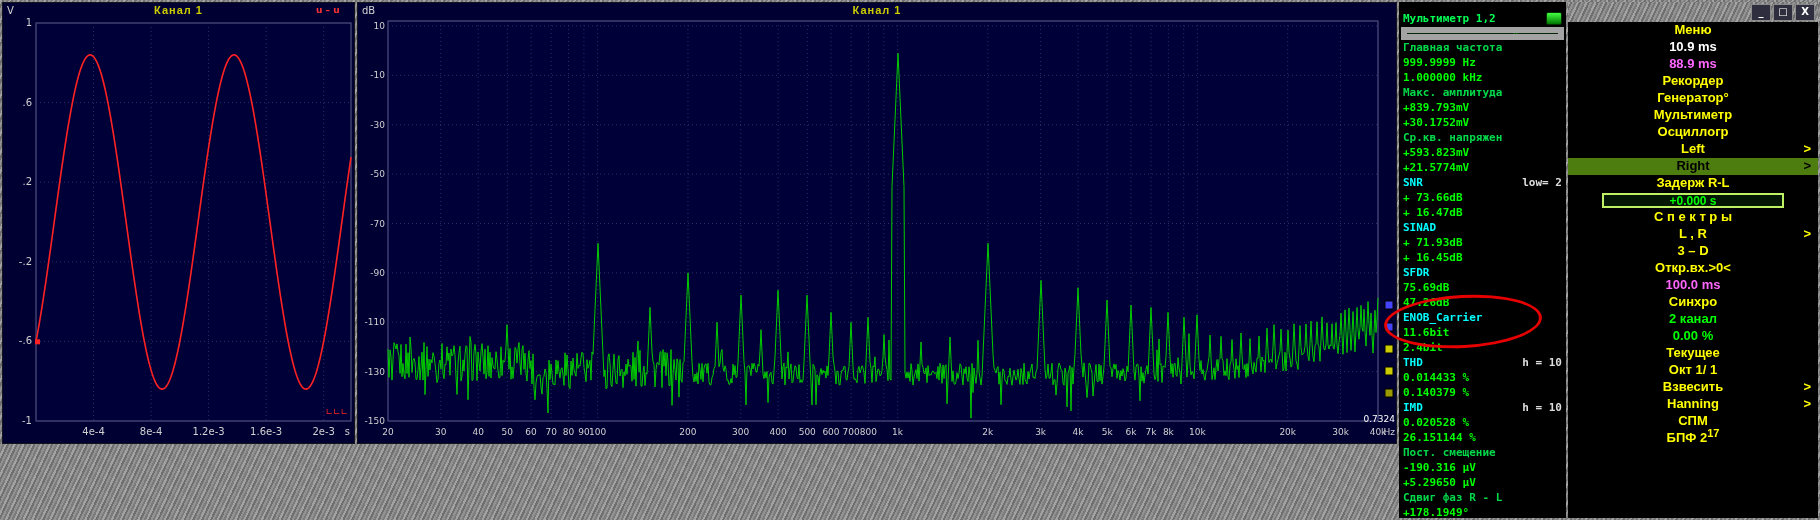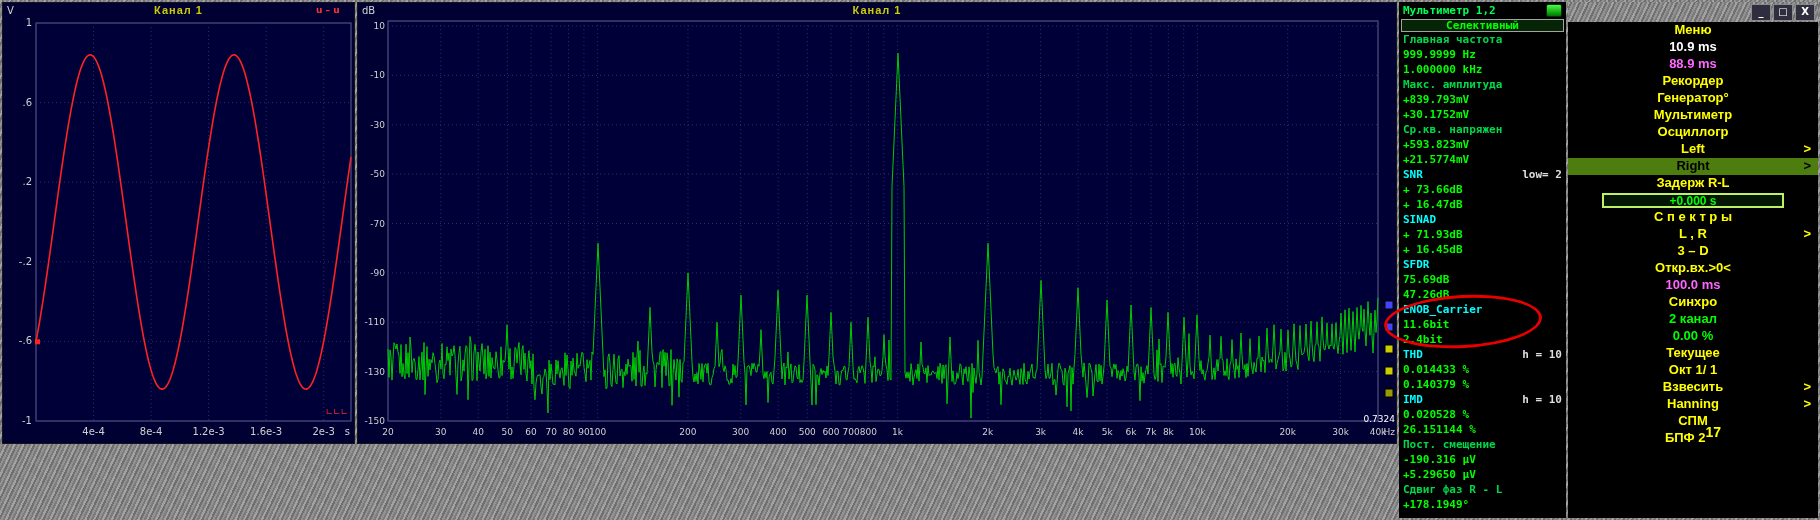--- a/index.html
+++ b/index.html
@@ -9,42 +9,42 @@
   .panel{position:absolute;top:2px;height:442px;background:#000033;border:1px solid #14141f;box-sizing:border-box;}
   #scope-panel{left:2px;width:353px;}
   #spec-panel{left:357px;width:1040px;}
   .ptitle{height:14px;display:flex;align-items:center;justify-content:space-between;padding:0 4px;
           font:bold 11px "Liberation Sans",sans-serif;}
   .ptitle .unit{color:#d6d6d6;font:10px "DejaVu Sans",sans-serif;width:34px;}
   .ptitle .ttext{color:#cccc00;letter-spacing:1px;}
   .ptitle .rmark{color:#ff3333;font:bold 9px "DejaVu Sans",sans-serif;width:34px;text-align:left;}
   svg{display:block;}
   
-  #meas-panel{position:absolute;left:1399px;top:2px;width:167px;height:516px;background:#000;box-sizing:border-box;padding-top:1px;}
+  #meas-panel{position:absolute;left:1399px;top:2px;width:167px;height:516px;background:#000;box-sizing:border-box;padding-top:9px;}
   .mrow{height:15px;line-height:15px;font:bold 11px "DejaVu Sans Mono",monospace;padding:0 4px;color:#00d84a;white-space:pre;overflow:hidden;box-sizing:border-box;}
   .mrow.value{text-align:left;color:#00ff00;}
   .mrow.cyan{color:#00ffff;display:flex;justify-content:space-between;}
   .mrow.cyan .sub{color:#dddddd;}
   .mrow.header{color:#00ff55;display:flex;justify-content:space-between;align-items:center;}
-  .mrow.button{color:#00ff00;border:1px solid #a3a3a3;background:#062406;height:13px;line-height:11px;margin:1px 2px;text-align:center;}
+  .mrow.button{color:#00ff00;border:6px solid #a3a3a3;background:#062406;height:13px;line-height:11px;margin:1px 2px;text-align:center;}
   .app-icon{display:inline-block;width:14px;height:11px;background:linear-gradient(#44ff44,#007700);border:1px solid #003300;border-radius:2px;}
   
   #menu-panel{position:absolute;left:1568px;top:2px;width:250px;height:516px;background:#000;}
   .mtitle{height:20px;background:repeating-linear-gradient(115deg,#a2a2a2 0 2px,#6f6f6f 2px 4px,#929292 4px 6px,#7b7b7b 6px 8px);
           display:flex;justify-content:flex-end;align-items:center;gap:2px;padding:0 3px;box-sizing:border-box;}
   .wbtn{width:18px;height:15px;background:#2e2e3e;border:1px solid #8a8a8a;color:#fff;
         font:bold 10px "DejaVu Sans",sans-serif;text-align:center;line-height:13px;cursor:default;}
   .menuitem{position:relative;height:17px;line-height:17px;text-align:center;font:bold 13px "Liberation Sans",sans-serif;color:#ffff00;box-sizing:border-box;}
   .menuitem .arrow{position:absolute;right:7px;top:0;}
   .menuitem.c-green{color:#00ff00}
   .menuitem.c-magenta{color:#ff66ff}
   .menuitem.c-white{color:#ffffff}
   .menuitem.selected{background:#4d7c0f;color:#000;}
   .menuitem.boxed{margin:1px 34px;height:15px;line-height:13px;border:2px solid #bef264;background:#041704;font-size:12px;}
-  sup{font-size:14px;vertical-align:super;line-height:0;}
+  sup{font-size:11px;vertical-align:super;line-height:0;}
   
   #thd-ellipse{position:absolute;left:1384px;top:295px;width:152px;height:47px;border:3px solid #e60000;
                border-radius:50%;transform:rotate(-3deg);pointer-events:none;z-index:10;}
 </style>
 </head>
 <body>
 
 <div id="app">
 
   <div class="panel" id="scope-panel">

